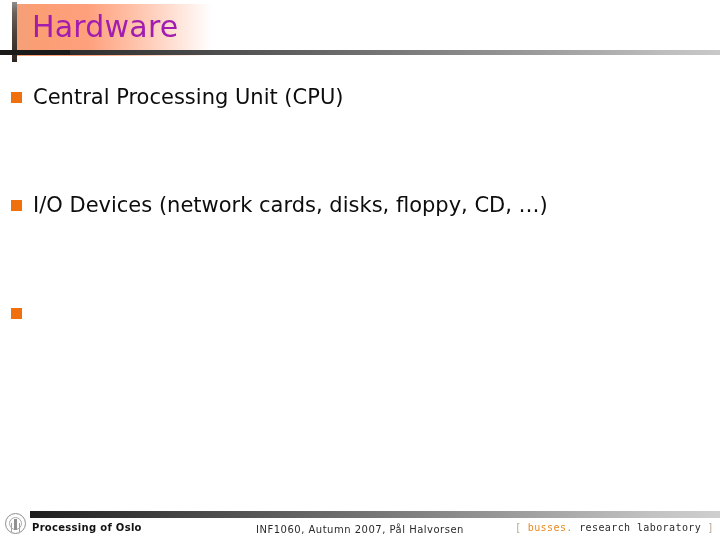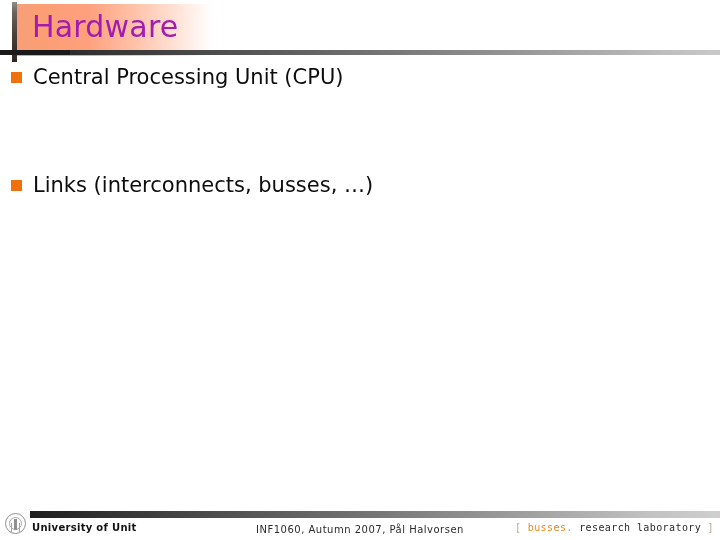--- a/index.html
+++ b/index.html
@@ -64,21 +64,21 @@
     top: 50px;
     width: 70px;
     height: 5px;
     background: #1a1a1a;
   }
 
   
   .bullet-list {
     position: absolute;
     left: 0;
-    top: 60px;
+    top: 80px;
     width: 572px;
   }
   .bullet-row {
     position: relative;
     height: 108px;
   }
   .bullet-marker {
     position: absolute;
     left: 11px;
     top: 12px;
@@ -188,29 +188,32 @@
 </div>
 
 <div class="bullet-list">
 
   <div class="bullet-row">
     <span class="bullet-marker"></span>
     <span class="bullet-text">Central Processing Unit (CPU)</span>
   </div>
 
 
-
   <div class="bullet-row">
     <span class="bullet-marker"></span>
-    <span class="bullet-text">Links (interconnects, busses, …)</span>
+    <span class="bullet-text">I/O Devices (network cards, disks, floppy, CD, …)</span>
+  </div>
+
+  <div class="bullet-row">
+    <span class="bullet-marker"></span>
   </div>
 
 </div>
 
 <div class="footer">
   <div class="footer-bar"></div>
   <div class="uio-seal"></div>
-  <div class="uio-name">University of Unit</div>
+  <div class="uio-name">Processing of Oslo</div>
   <div class="footer-center">INF1060, Autumn 2007, Pål Halvorsen</div>
   <div class="simula-logo">
     <span class="brk">[</span><span>&nbsp;</span><span class="nm">busses</span><span class="dot">.</span><span>&nbsp;</span><span class="rl">research laboratory</span><span>&nbsp;</span><span class="brk">]</span>
   </div>
 </div>
 
 </body></html>

